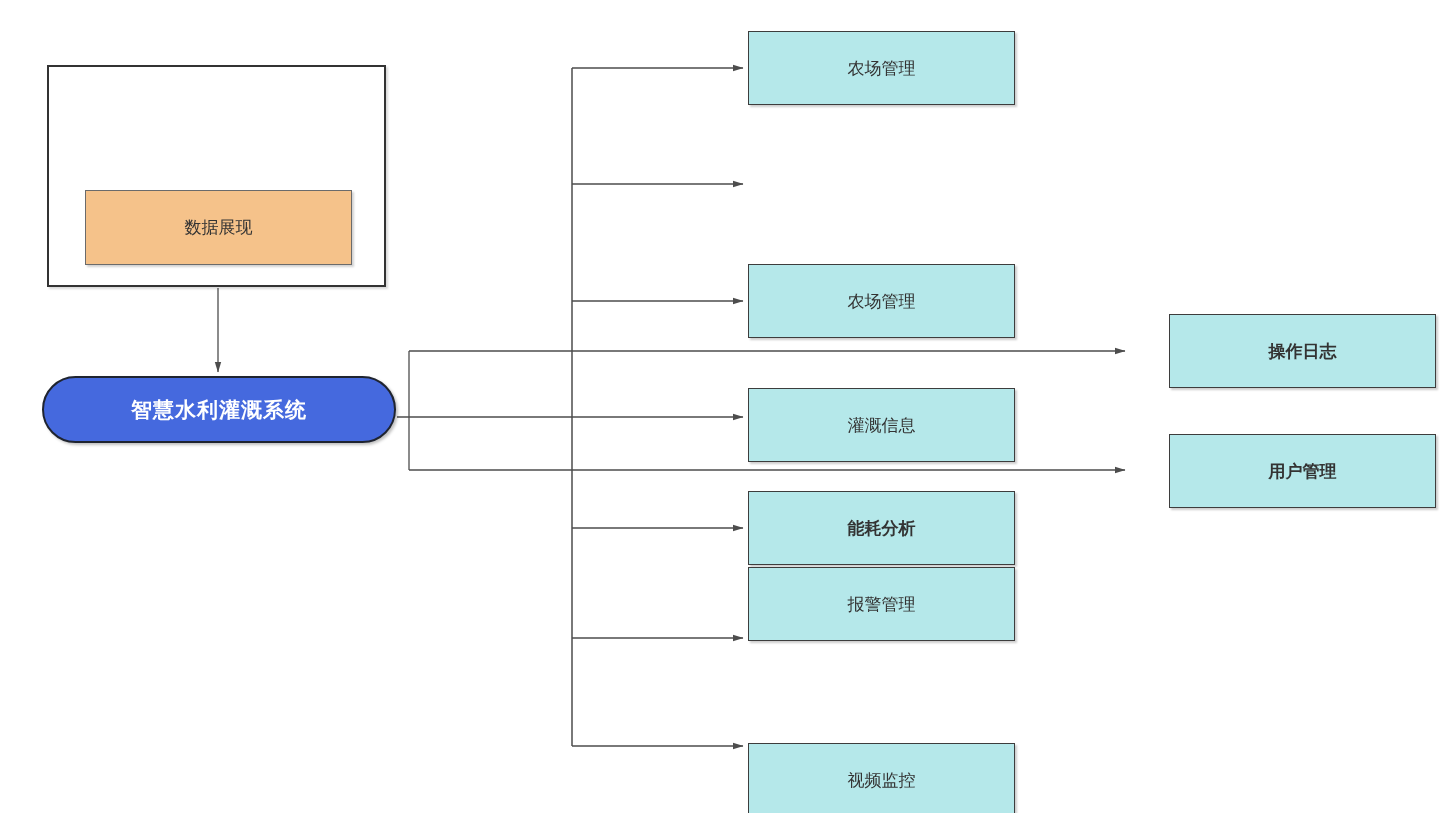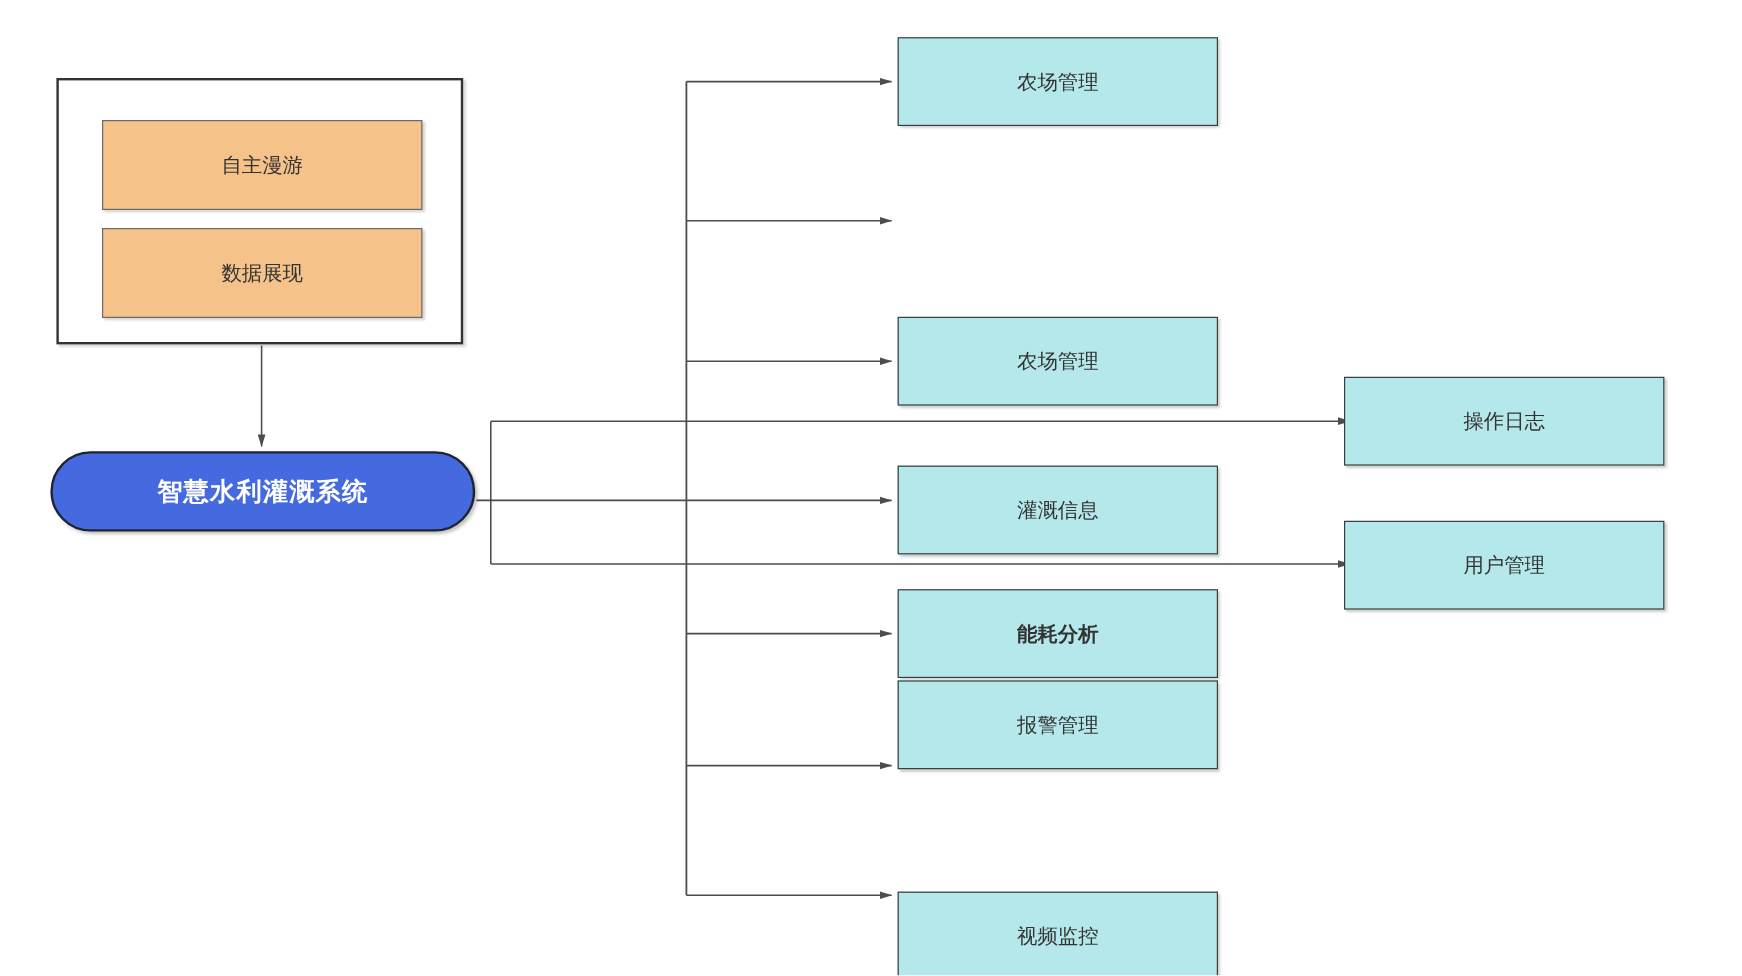--- a/index.html
+++ b/index.html
@@ -65,21 +65,21 @@
 
   .module-box {
     width: 267px; height: 74px;
     background: #b5e8ea;
     border: 1px solid #3d3d3d;
     box-shadow: 2px 2px 2px rgba(0,0,0,0.2);
     font-size: 17px;
     color: #333333;
   }
   .col-mid  { left: 748px; }
-  .col-right { left: 1120px; }
+  .col-right { left: 1169px; font-weight: bold; }
   .mod-1 { top: 31px; justify-content: center; }
   .mod-2 { top: 147px; }
   .mod-3 { top: 264px; }
   .mod-4 { top: 388px; }
   .mod-5 { top: 491px; font-weight: bold; }
   .mod-6 { top: 567px; }
   .mod-7 { top: 743px; }
   .side-1 { top: 314px; }
   .side-2 { top: 434px; }
 
@@ -112,23 +112,20 @@
     <path d="M 572 68 L 743 68" stroke="#4d4d4d" stroke-width="1.3" fill="none" marker-end="url(#arrow)"></path>
     <path d="M 572 184 L 743 184" stroke="#4d4d4d" stroke-width="1.3" fill="none" marker-end="url(#arrow)"></path>
     <path d="M 572 301 L 743 301" stroke="#4d4d4d" stroke-width="1.3" fill="none" marker-end="url(#arrow)"></path>
     <path d="M 572 528 L 743 528" stroke="#4d4d4d" stroke-width="1.3" fill="none" marker-end="url(#arrow)"></path>
     <path d="M 572 638 L 743 638" stroke="#4d4d4d" stroke-width="1.3" fill="none" marker-end="url(#arrow)"></path>
     <path d="M 572 746 L 743 746" stroke="#4d4d4d" stroke-width="1.3" fill="none" marker-end="url(#arrow)"></path>
   </svg>
 
   <div class="node overview-group"></div>
 
-  <div class="node overview-item overview-item-1">
-    <span>自主漫游</span>
-  </div>
 
   <div class="node overview-item overview-item-2">
     <span>数据展现</span>
   </div>
 
   <div class="node root-pill">
     <span>智慧水利灌溉系统</span>
   </div>
 
   <div class="node module-box col-mid mod-1">

